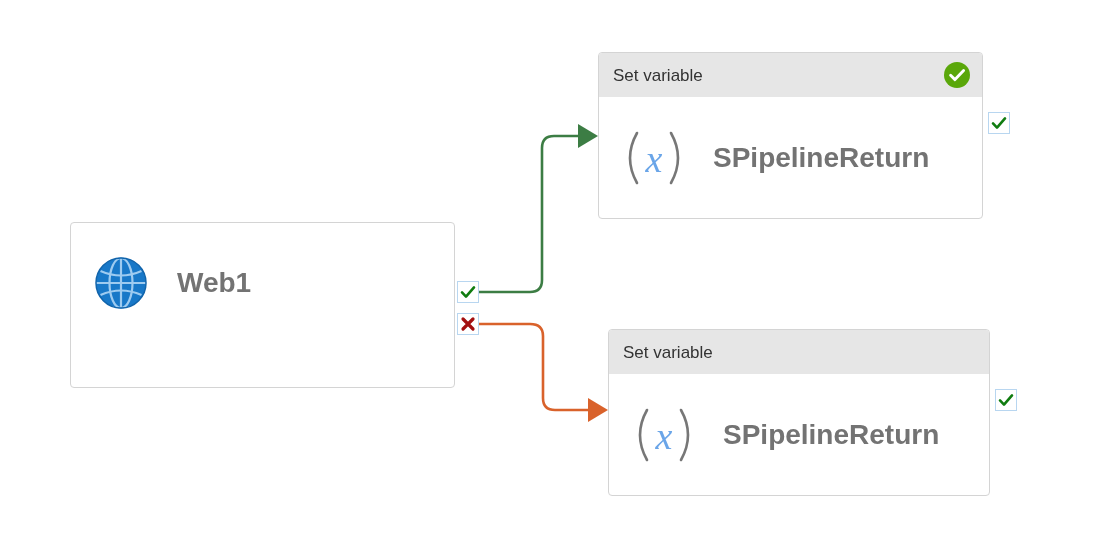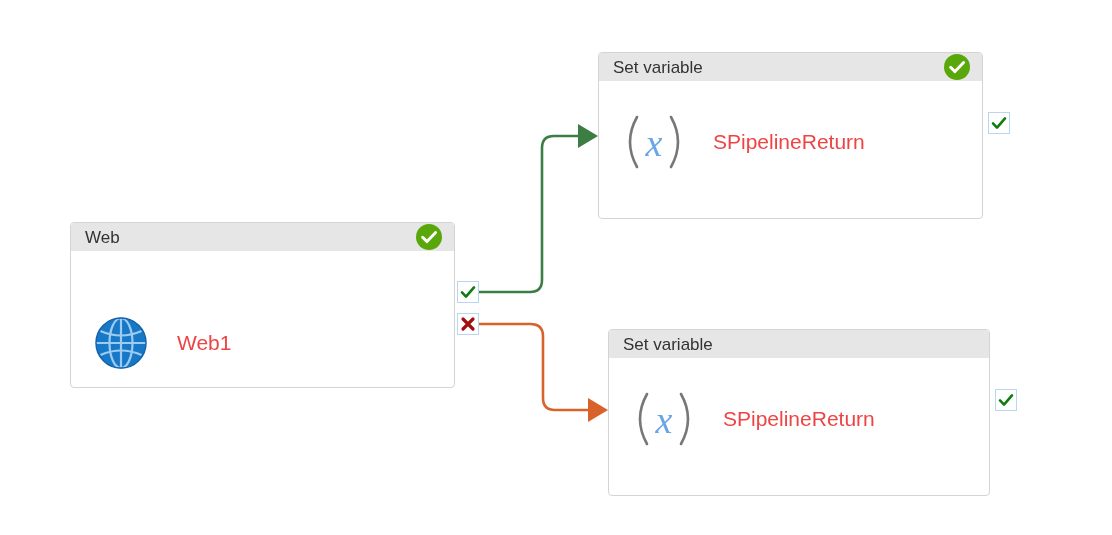--- a/index.html
+++ b/index.html
@@ -22,21 +22,21 @@
   .node {
     position: absolute;
     background: #ffffff;
     border: 1px solid #d4d4d4;
     border-radius: 4px;
     box-sizing: border-box;
     box-shadow: 0 0 0 0 rgba(0,0,0,0);
   }
   .node-header {
     position: relative;
-    height: 28px;
+    height: 44px;
     background: #e6e6e6;
     border-top-left-radius: 3px;
     border-top-right-radius: 3px;
     display: flex;
     align-items: center;
     box-sizing: border-box;
     padding: 0 14px;
   }
   .node-title {
     font-size: 17px;
@@ -57,23 +57,24 @@
     display: flex;
     align-items: center;
     box-sizing: border-box;
     padding: 0 14px;
   }
   .node-icon {
     flex: 0 0 auto;
     display: block;
   }
   .node-label {
-    font-size: 21px;
-    color: #ef4444;
+    font-size: 28px;
+    color: #737373;
     white-space: nowrap;
+    font-weight: bold;
   }
 
   
   .port {
     position: absolute;
     width: 22px;
     height: 22px;
     background: #ffffff;
     border: 1px solid #b8d6f0;
     box-sizing: border-box;
@@ -89,21 +90,21 @@
     left: 0;
     top: 0;
     width: 1112px;
     height: 535px;
     pointer-events: none;
     z-index: 2;
   }
 
   
   #node-web        { left: 70px;  top: 222px; width: 385px; height: 166px; }
-  #node-web .node-body { height: 120px; padding-left: 20px; margin-top: 32px; }
+  #node-web .node-body { height: 120px; padding-left: 20px; }
   #node-setvar-s   { left: 598px; top: 52px;  width: 385px; height: 167px; }
   #node-setvar-s .node-body { height: 121px; padding-left: 18px; }
   #node-setvar-f   { left: 608px; top: 329px; width: 382px; height: 167px; }
   #node-setvar-f .node-body { height: 121px; padding-left: 18px; }
 
   
   #port-web-success { left: 457px; top: 281px; }
   #port-web-failure { left: 457px; top: 313px; }
   #port-setvar-s-out { left: 988px; top: 112px; }
   #port-setvar-f-out { left: 995px; top: 389px; }
@@ -120,27 +121,20 @@
       <polygon points="578,124 598,136 578,148" fill="#3c7d44"></polygon>
     </g>
 
     <g>
       <path d="M 479 324 L 530 324 Q 543 324 543 336 L 543 398 Q 543 410 555 410 L 588 410" fill="none" stroke="#d9622b" stroke-width="2.6" stroke-linecap="round"></path>
       <polygon points="588,398 608,410 588,422" fill="#d9622b"></polygon>
     </g>
   </svg>
 
   <div class="node" id="node-web">
-    <div class="node-header">
-      <span class="node-title">Web</span>
-      <svg class="node-status" viewBox="0 0 28 28" xmlns="http://www.w3.org/2000/svg">
-        <circle cx="14" cy="14" r="13" fill="#5aa70a"></circle>
-        <path d="M 7.6 14.3 L 12 18.6 L 20.6 9.6" fill="none" stroke="#ffffff" stroke-width="2.9" stroke-linecap="round" stroke-linejoin="round"></path>
-      </svg>
-    </div>
     <div class="node-body">
       <svg class="node-icon" width="60" height="60" viewBox="0 0 60 60" xmlns="http://www.w3.org/2000/svg">
         <circle cx="30" cy="30" r="25" fill="#1878c8"></circle>
         <g fill="none" stroke="#9ecbf0" stroke-width="2.2">
           <ellipse cx="30" cy="30" rx="11.5" ry="25"></ellipse>
           <line x1="30" y1="5" x2="30" y2="55"></line>
           <line x1="5" y1="30" x2="55" y2="30"></line>
           <path d="M 9.5 18 Q 30 27 50.5 18"></path>
           <path d="M 9.5 42 Q 30 33 50.5 42"></path>
         </g>

